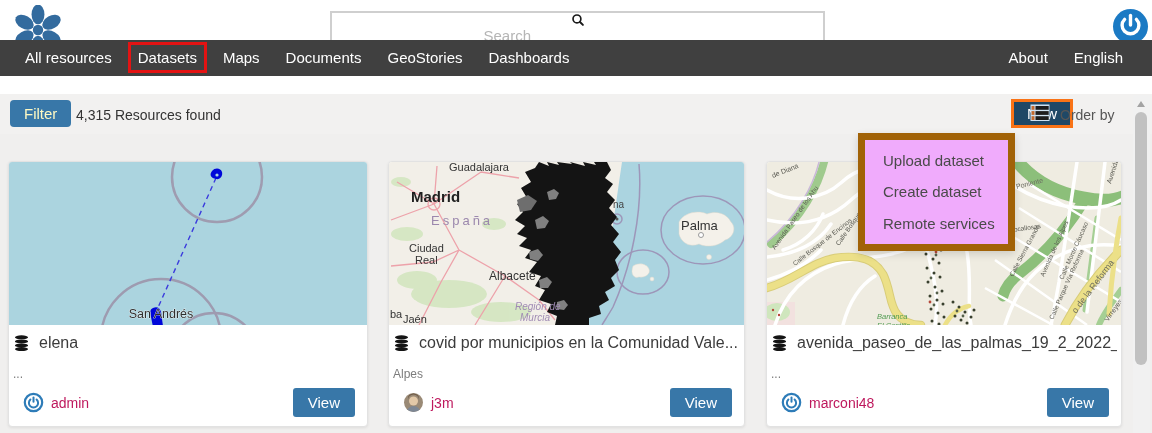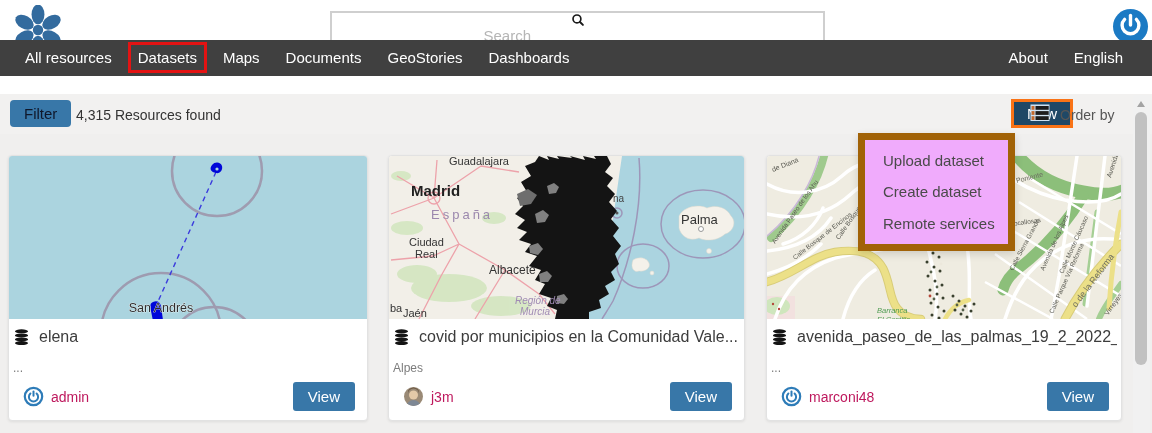--- a/index.html
+++ b/index.html
@@ -13,30 +13,30 @@
   .search-box input::placeholder { color:#b5b5b5; }
   .avatar-top { position:absolute; left:1112px; top:8px; cursor:pointer; }
 
   .navbar { position:absolute; left:0; top:40px; width:1152px; height:36px; background:#404040; display:flex; color:#fff; font-size:15px;justify-content:flex-end; }
   .nav-left { display:flex; padding-left:12px; }
   .nav-right { margin-left:auto; display:flex; padding-right:16px; }
   .nav-item { padding:0 13px; line-height:36px; cursor:pointer; position:relative; white-space:nowrap; }
   .nav-red-box { position:absolute; left:3px; right:3px; top:2px; bottom:3px; border:3px solid #e31313; pointer-events:none; }
 
   .filter-bar { position:absolute; left:0; top:94px; width:1152px; height:40px; background:#f2f1f0; }
-  .filter-btn { position:absolute; left:10px; top:6px; background:#3877a8; color:#0f172a; font-size:15px; padding:5px 14px; border-radius:4px; border:none; font-family:inherit; cursor:pointer; }
+  .filter-btn { position:absolute; left:10px; top:6px; background:#3877a8; color:#fef9c3; font-size:15px; padding:5px 14px; border-radius:4px; border:none; font-family:inherit; cursor:pointer; }
   .results { position:absolute; left:76px; top:13px; font-size:14px; color:#333; }
   .new-wrap { position:absolute; left:963px; top:5px; border:3px solid #f97316;margin-left:48px; }
   .new-btn { display:block; background:#1f4866; color:#fff; border:none; font-size:15px; padding:3px 13px; font-family:inherit; cursor:pointer; }
   .layout-icon { position:absolute; left:1030px; top:10px; cursor:pointer; }
   .order-by { position:absolute; left:1060px; top:13px; font-size:14px; color:#555; cursor:pointer; }
 
   .content { position:absolute; left:0; top:134px; width:1152px; height:299px; background:#f0efee; }
 
-  .card { position:absolute; top:21px; height:266px; background:#fff; border:1px solid #e2e2e2; border-radius:4px; box-shadow:0 1px 3px rgba(0,0,0,.08); overflow:hidden; }
+  .card { position:absolute; top:27px; height:266px; background:#fff; border:1px solid #e2e2e2; border-radius:4px; box-shadow:0 1px 3px rgba(0,0,0,.08); overflow:hidden; }
   .card1 { left:8px; width:360px; }
   .card2 { left:388px; width:357px; }
   .card3 { left:766px; width:356px; }
   .thumb { width:100%; height:163px; display:block; cursor:pointer; }
   .card-body { position:relative; height:101px; padding:9px 4px; }
   .card-title { display:flex; align-items:center; font-size:16px; color:#3c3c3c; white-space:nowrap; overflow:hidden; cursor:pointer; }
   .db-icon { margin-right:9px; flex:0 0 auto; }
   .card-desc { margin-top:15px; font-size:12px; color:#7c7c7c; }
   .card-footer { position:absolute; left:14px; right:12px; bottom:9px; display:flex; align-items:center; }
   .owner { margin-left:7px; font-size:14px; color:#be185d; }

